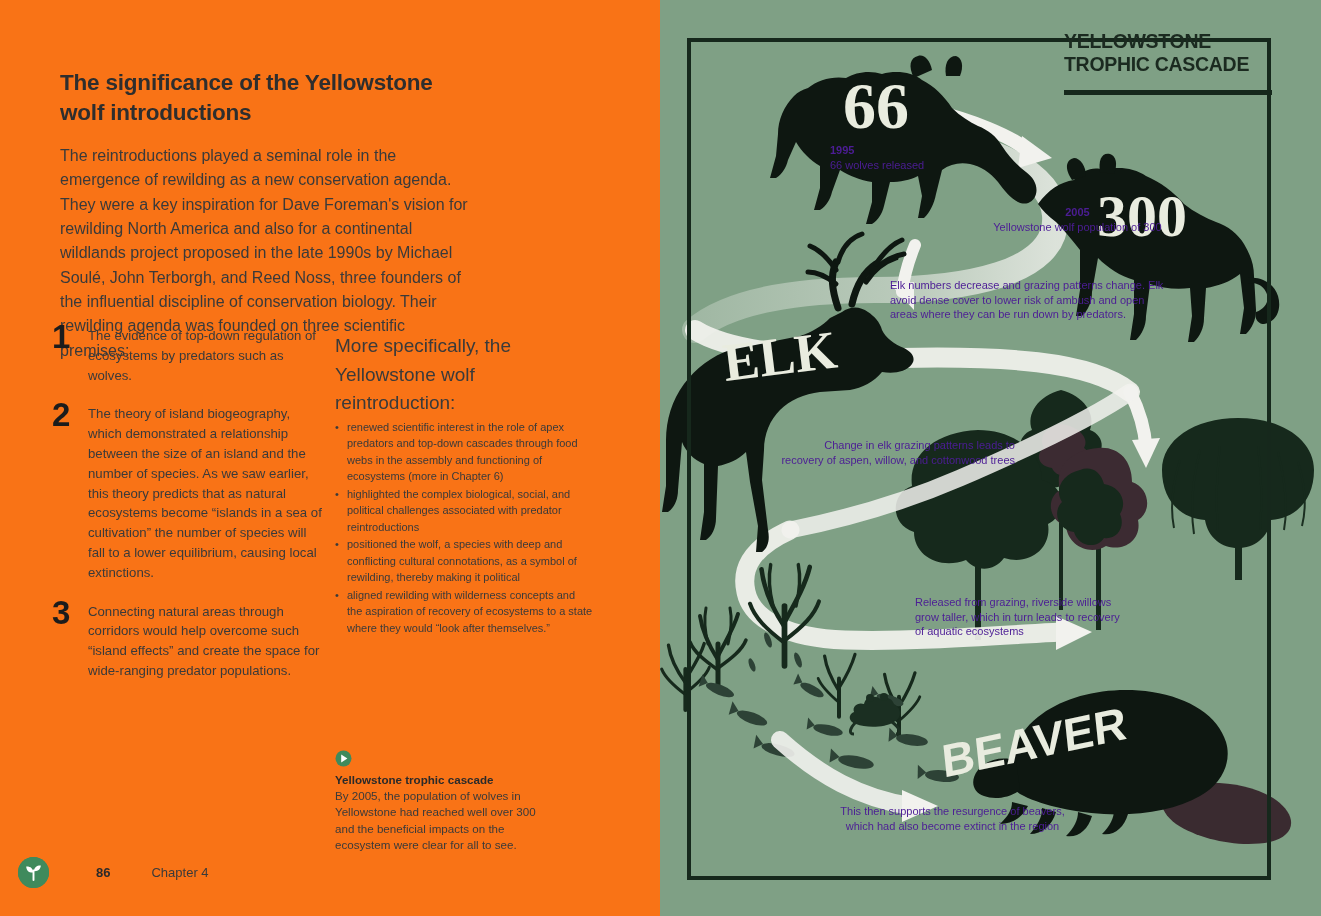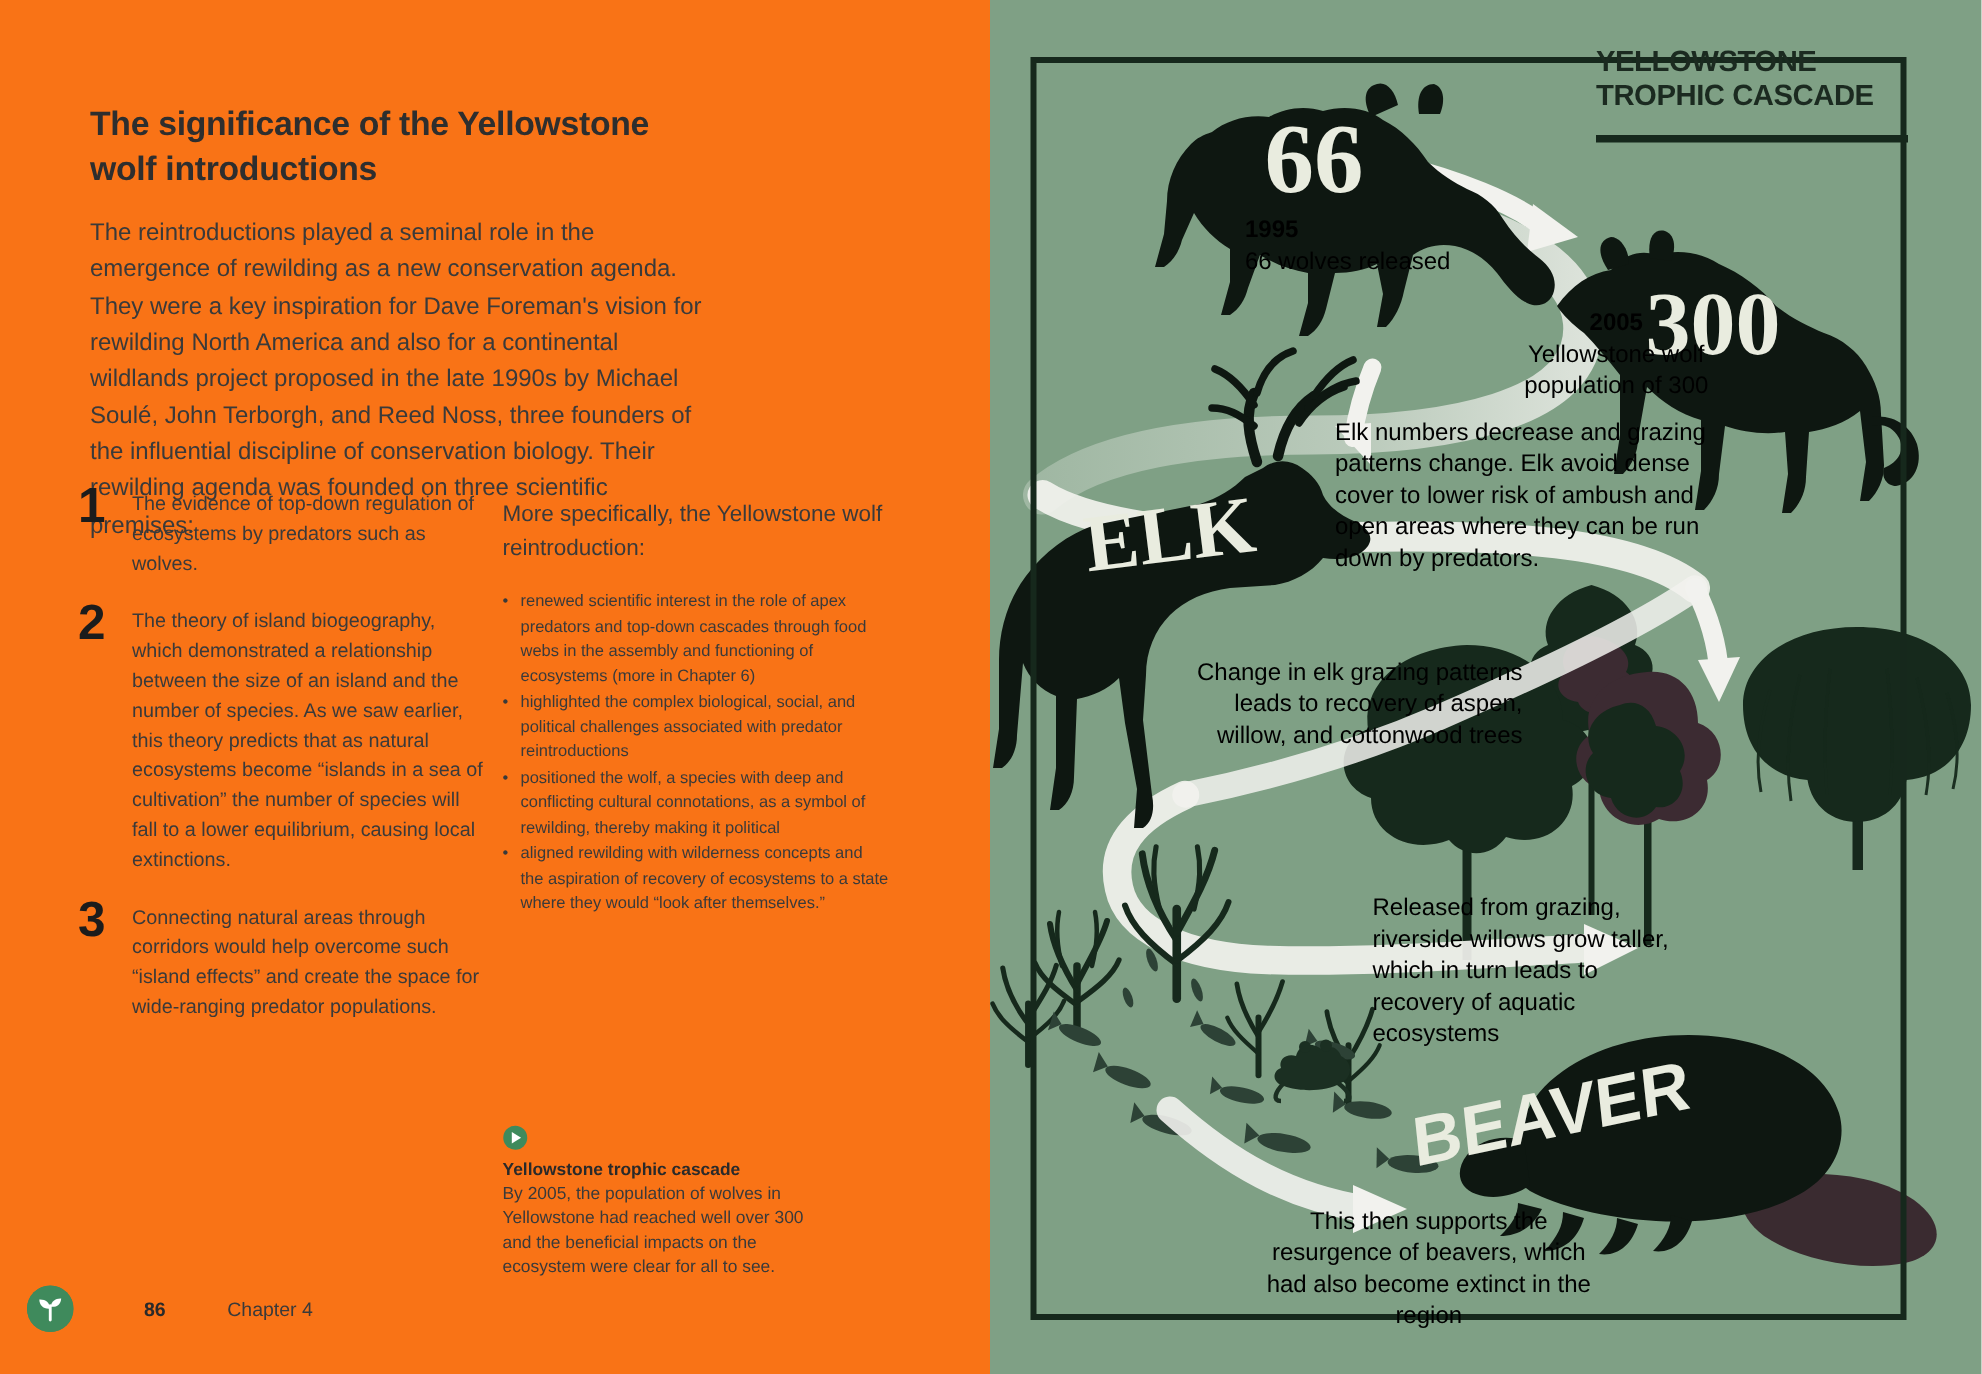--- a/index.html
+++ b/index.html
@@ -34,21 +34,21 @@
   .num-marker {
     position: absolute; left: 0; top: -6px;
     font-size: 33px; font-weight: bold; color: #1c1c1c; line-height: 1;
     font-family: "Liberation Sans", sans-serif;
   }
   .num-text { font-size: 13.2px; line-height: 1.5; color: #3a3a3a; }
 
   #right-column {
     position: absolute; left: 335px; top: 332px; width: 258px;
   }
-  #rc-intro { font-size: 15px; line-height: 1.5; color: #3a3a3a; margin-bottom: 16px; }
+  #rc-intro { font-size: 19px; line-height: 1.5; color: #3a3a3a; margin-bottom: 1px; }
   .bullet-item {
     position: relative; padding-left: 12px; margin-top: 1px;
     font-size: 11px; line-height: 1.5; color: #3a3a3a;
   }
   .bullet-item::before {
     content: "\2022"; position: absolute; left: 0; top: 0; color: #3a3a3a;
   }
 
   #caption-block { position: absolute; left: 335px; top: 750px; width: 210px; }
   #play-icon { display: block; margin-bottom: 5px; }
@@ -76,21 +76,21 @@
   #info-title {
     position: absolute; left: 404px; top: 30px; width: 215px;
     font-size: 19.5px; font-weight: bold; line-height: 1.2;
     color: #1b2a20; letter-spacing: -0.3px;
   }
   #info-title-rule {
     position: absolute; left: 404px; top: 90px; width: 208px; height: 5px;
     background: #16281c;
   }
 
-  .anno { position: absolute; color: #000000; font-size: 16px; line-height: 1.32; }
+  .anno { position: absolute; color: #4c1d95; font-size: 11px; line-height: 1.32; }
   .anno b { font-weight: bold; }
 
   #anno-1995   { left: 170px; top: 143px; width: 180px; text-align: left; }
   #anno-2005   { left: 330px; top: 205px; width: 175px; text-align: center; }
   #anno-elk    { left: 230px; top: 278px; width: 275px; text-align: left; }
   #anno-trees  { left: 120px; top: 438px; width: 235px; text-align: right; }
   #anno-willow { left: 255px; top: 595px; width: 215px; text-align: left; }
   #anno-beaver { left: 175px; top: 804px; width: 235px; text-align: center; }
 
   svg.art { position: absolute; left: 0; top: 0; width: 661px; height: 916px; overflow: visible; pointer-events: none; }

